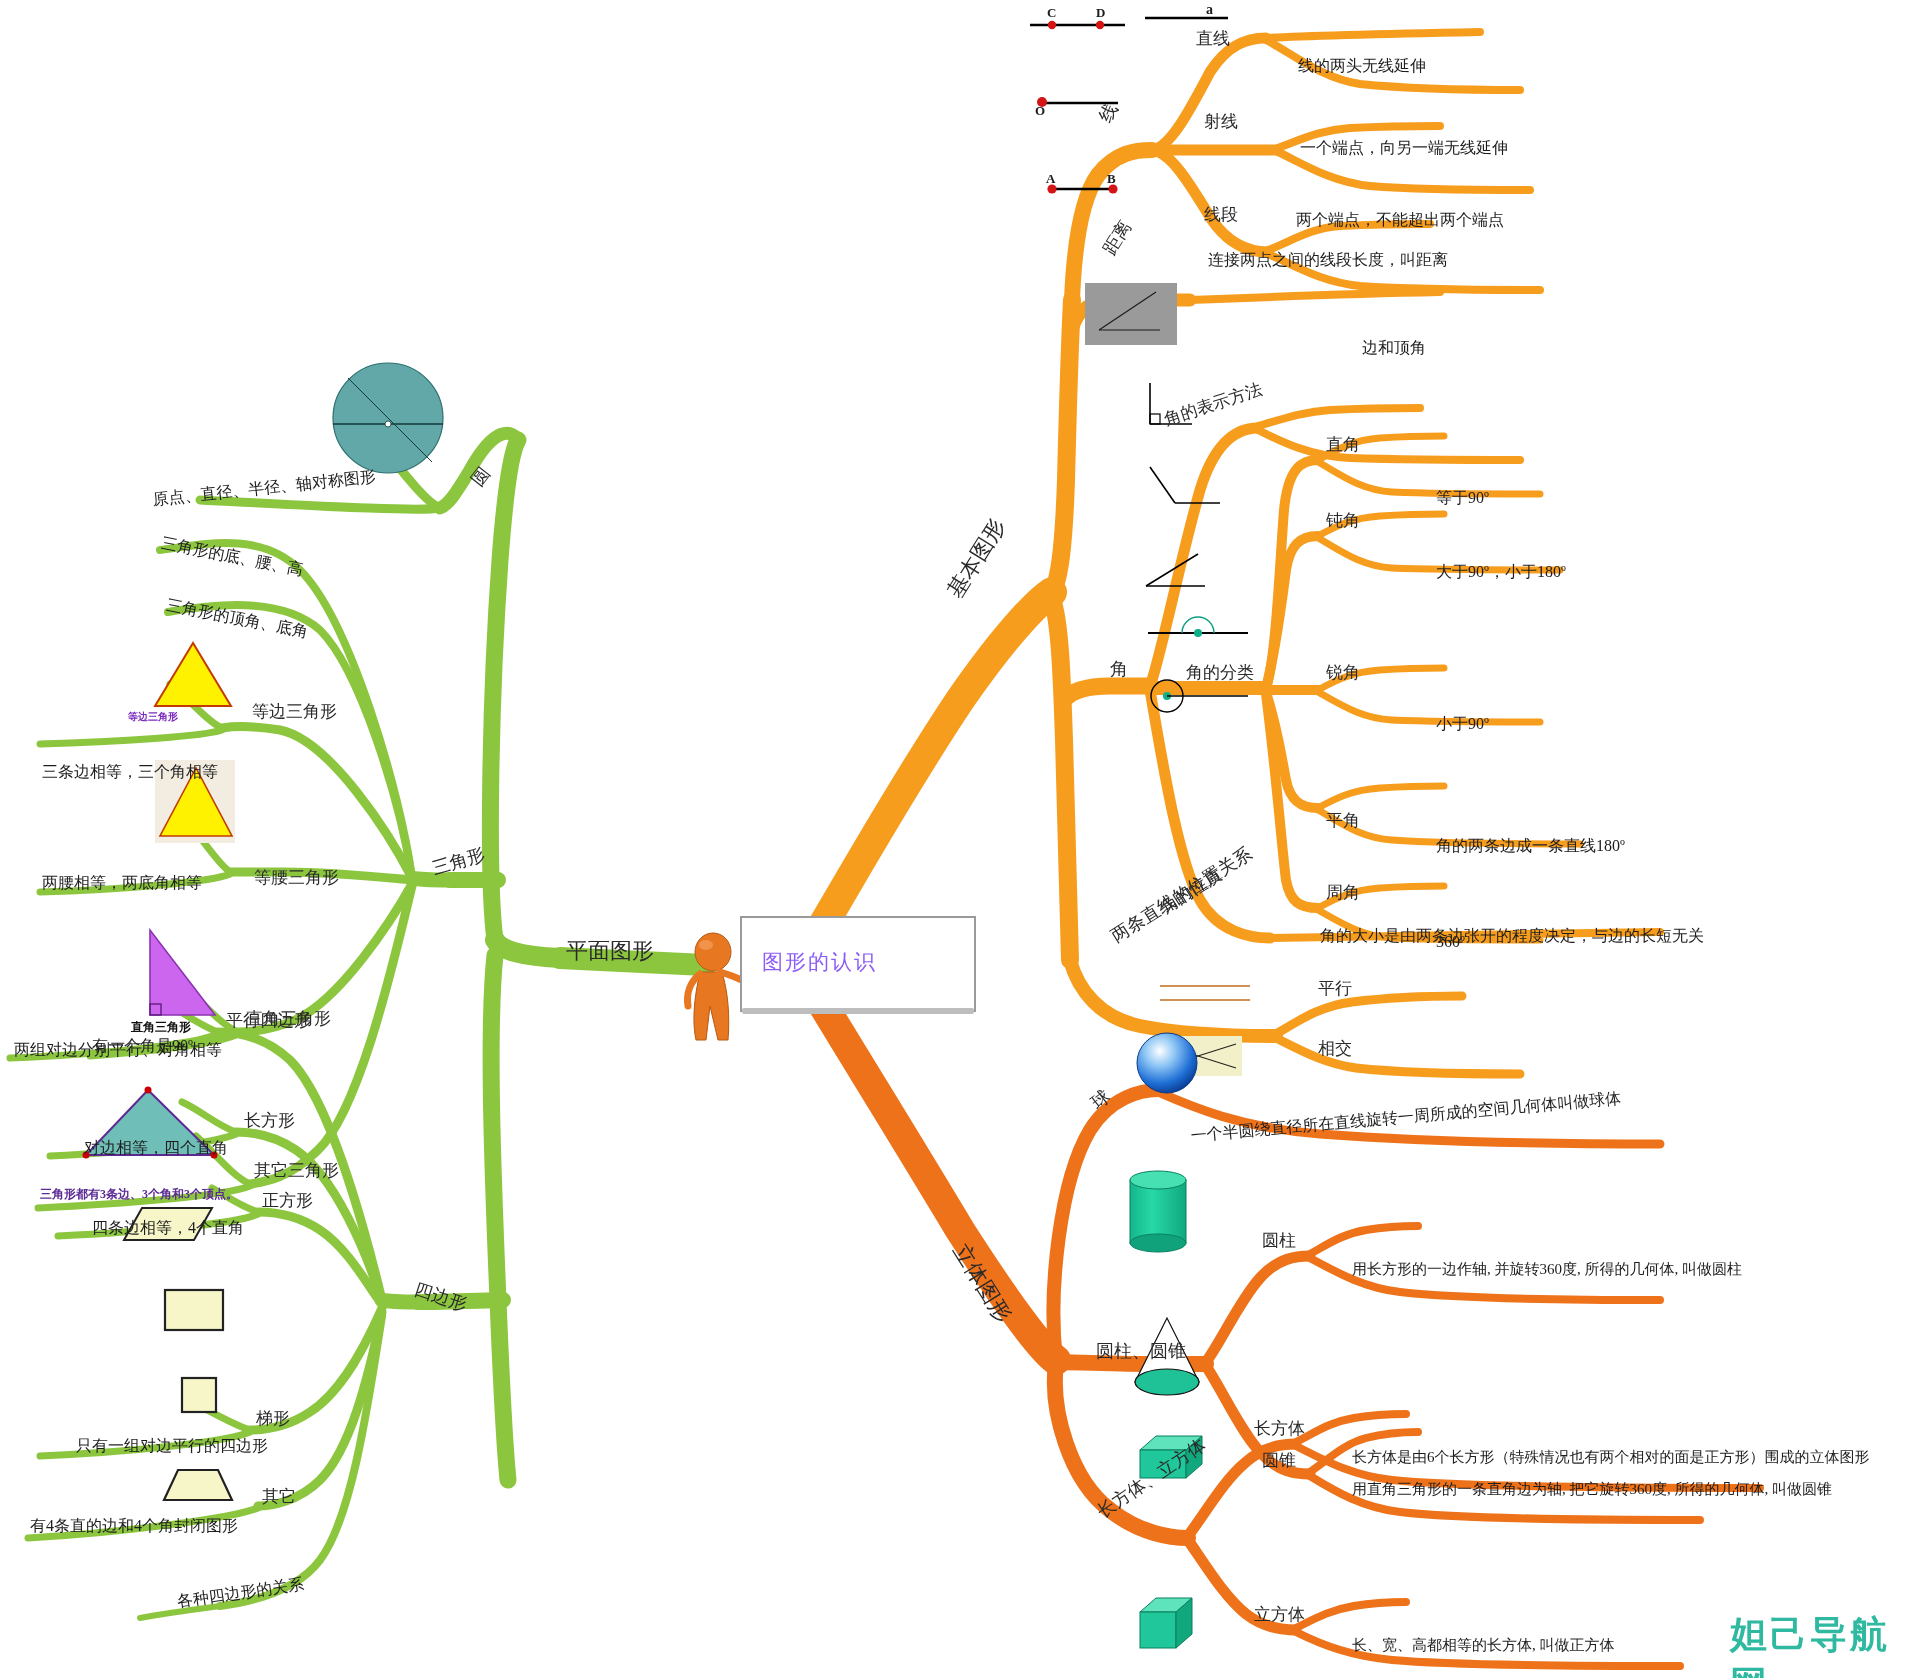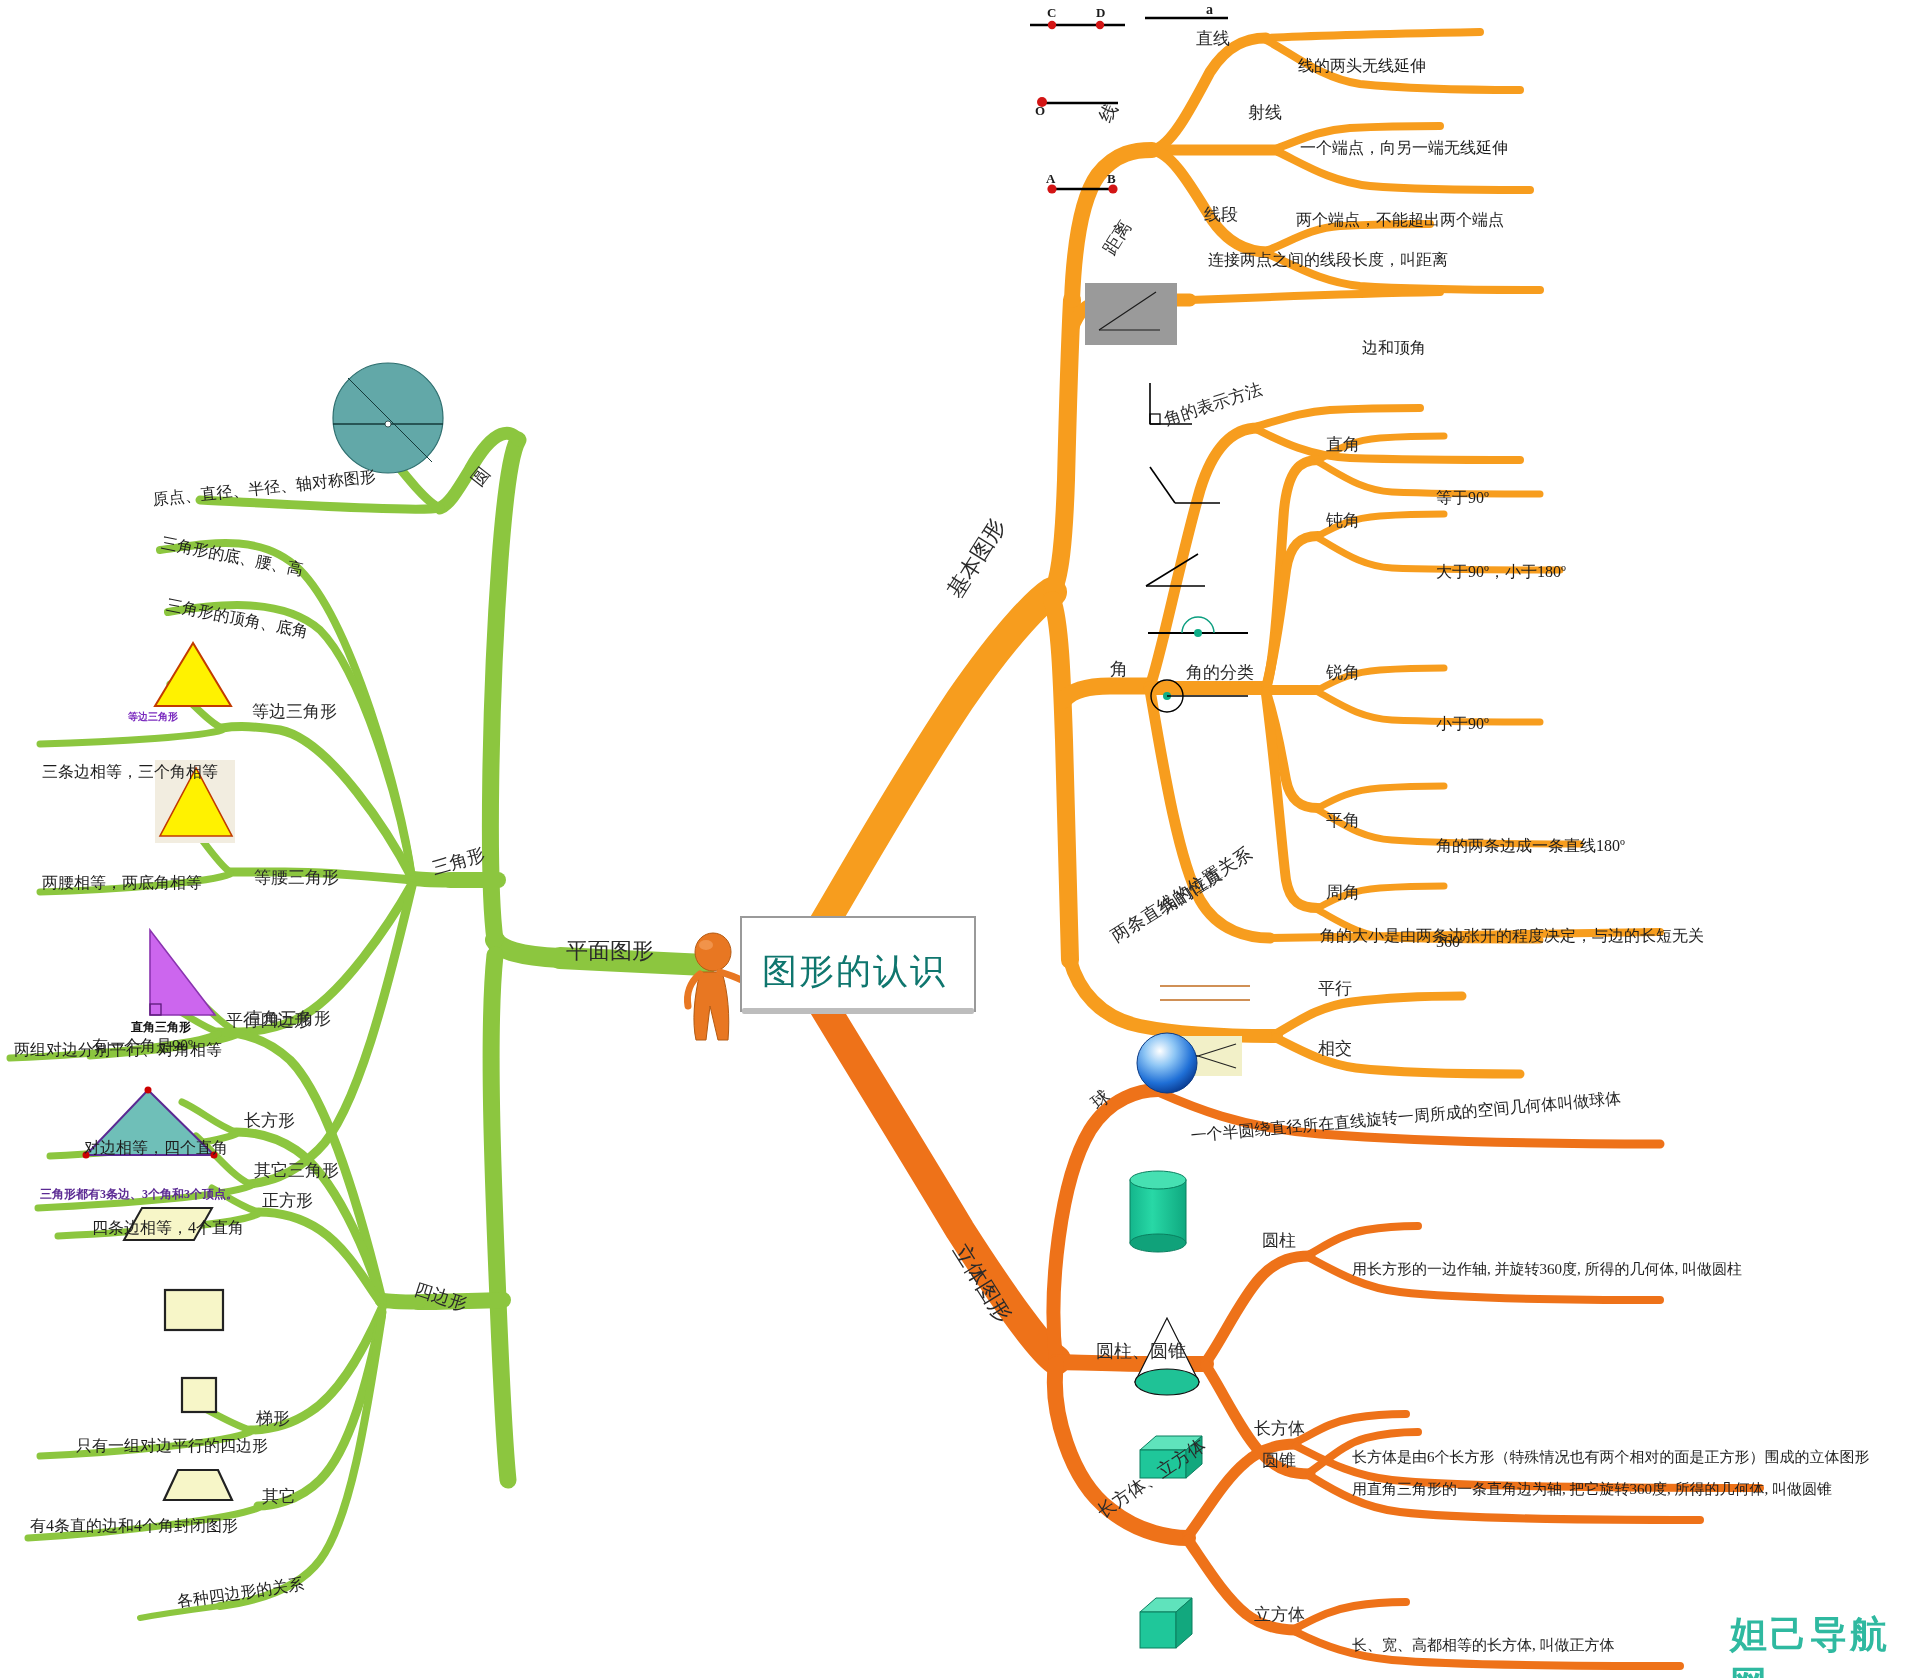--- a/index.html
+++ b/index.html
@@ -6,21 +6,21 @@
   body{width:1920px;height:1678px;position:relative;overflow:hidden;
        font-family:"Liberation Serif","DejaVu Serif",serif;color:#1b1b1b;}
   #mindmap{position:absolute;inset:0;width:1920px;height:1678px;}
   .lbl{position:absolute;white-space:nowrap;line-height:1;}
   .branch-main{font-size:22px;color:#2a2a2a;}
   .node2{font-size:18px;color:#2a2a2a;}
   .node3{font-size:17px;color:#2a2a2a;}
   .leaf{font-size:16px;color:#1d1d1d;}
   .leaf-sm{font-size:15px;color:#1d1d1d;}
   .center-box{position:absolute;border:2px solid #9a9a9a;background:#ffffff;}
-  .center-title{position:absolute;font-size:35px;color:#0f766e;letter-spacing:2px;}
+  .center-title{position:absolute;font-size:21px;color:#8b5cf6;letter-spacing:2px;}
   .center-shadow{position:absolute;background:#bdbdbd;height:6px;border-radius:2px;}
   .watermark{position:absolute;font-family:"DejaVu Sans","Liberation Sans",sans-serif;
              font-weight:bold;font-size:37px;color:#2fb9a0;letter-spacing:3px;}
   .figcap{position:absolute;font-size:10px;font-weight:bold;white-space:nowrap;}
 </style>
 </head>
 <body>
 
 <svg id="mindmap" viewBox="0 0 1920 1678" xmlns="http://www.w3.org/2000/svg">
   <defs>
@@ -381,21 +381,21 @@
 <div class="lbl leaf" style="left:176px;top:1594px;transform:rotate(-8deg);transform-origin:left top;">各种四边形的关系</div>
 
 <div class="lbl node2" style="left:1096px;top:116px;transform:rotate(-60deg);transform-origin:left top;">线</div>
 
 <div class="lbl node3" style="left:1196px;top:30px;">直线</div>
 <div class="lbl leaf" style="left:1298px;top:58px;">线的两头无线延伸</div>
 <div class="lbl" style="left:1047px;top:6px;font-size:13px;font-weight:bold;">C</div>
 <div class="lbl" style="left:1096px;top:6px;font-size:13px;font-weight:bold;">D</div>
 <div class="lbl" style="left:1206px;top:3px;font-size:14px;font-weight:bold;">a</div>
 
-<div class="lbl node3" style="left:1204px;top:104px;margin-left:44px;">射线</div>
+<div class="lbl node3" style="left:1204px;top:113px;">射线</div>
 <div class="lbl leaf" style="left:1300px;top:140px;">一个端点，向另一端无线延伸</div>
 <div class="lbl" style="left:1035px;top:104px;font-size:13px;font-weight:bold;">O</div>
 
 <div class="lbl node3" style="left:1204px;top:206px;">线段</div>
 <div class="lbl leaf" style="left:1296px;top:212px;">两个端点，不能超出两个端点</div>
 <div class="lbl" style="left:1046px;top:172px;font-size:13px;font-weight:bold;">A</div>
 <div class="lbl" style="left:1107px;top:172px;font-size:13px;font-weight:bold;">B</div>
 
 <div class="lbl node2" style="left:1100px;top:248px;transform:rotate(-58deg);transform-origin:left top;">距离</div>
 <div class="lbl leaf" style="left:1208px;top:252px;">连接两点之间的线段长度，叫距离</div>

